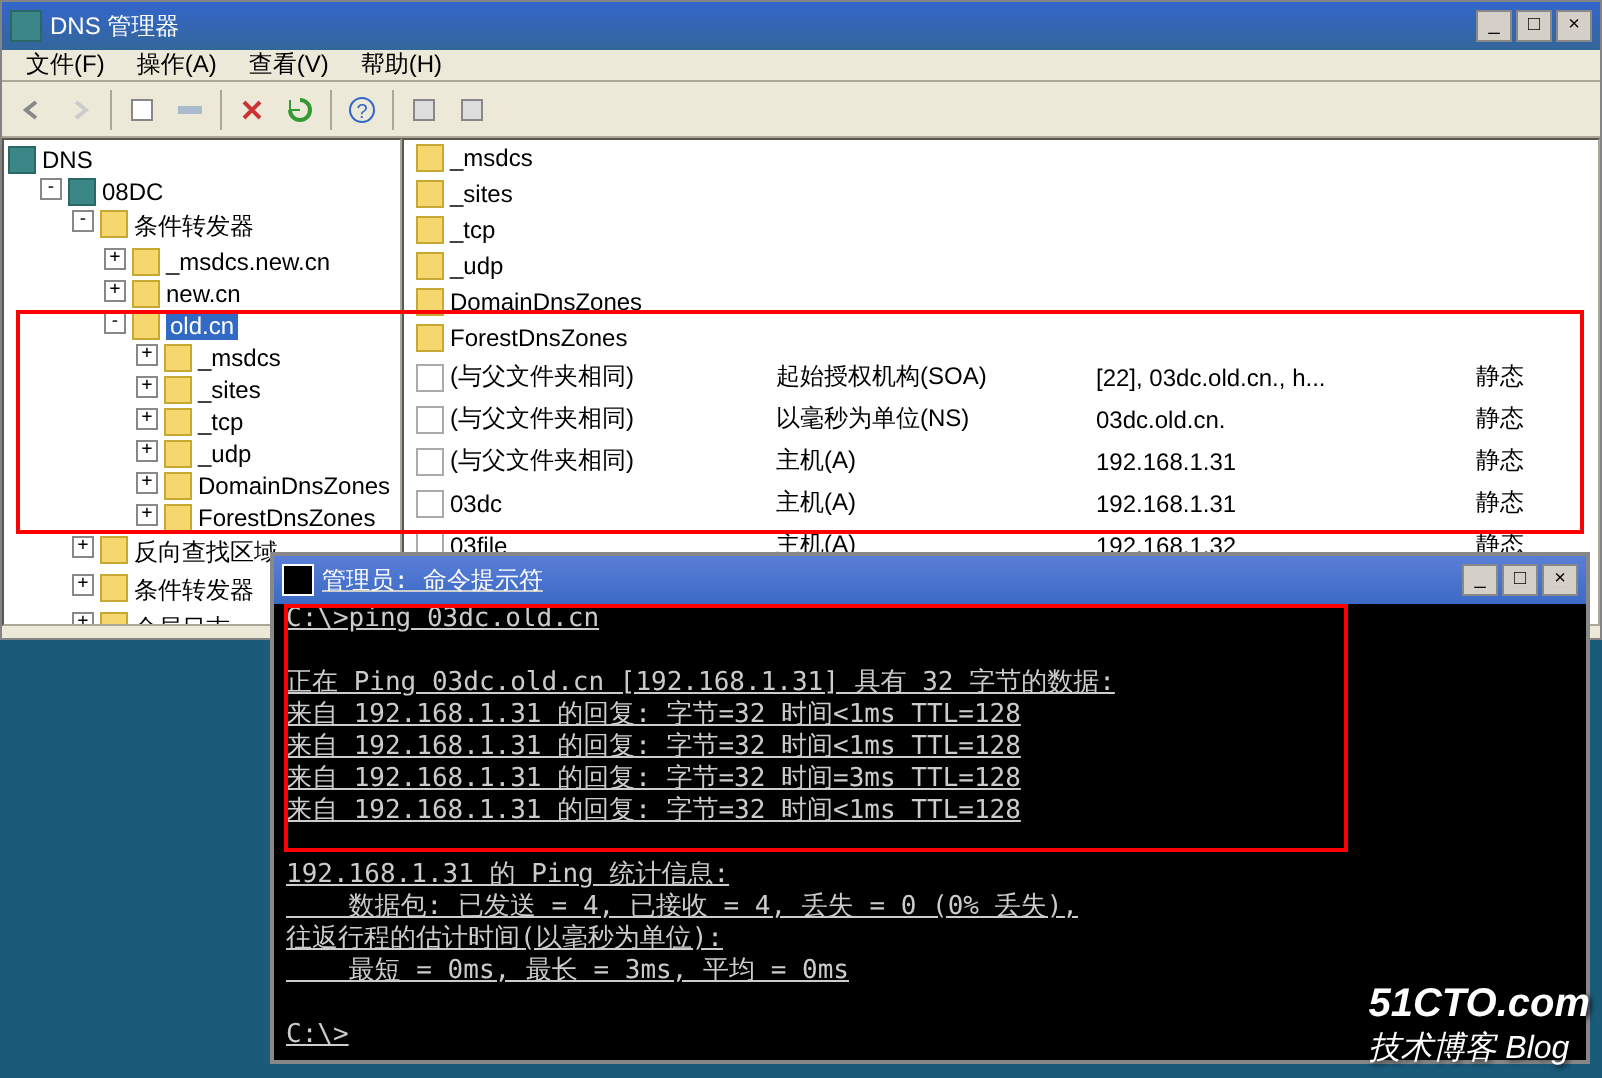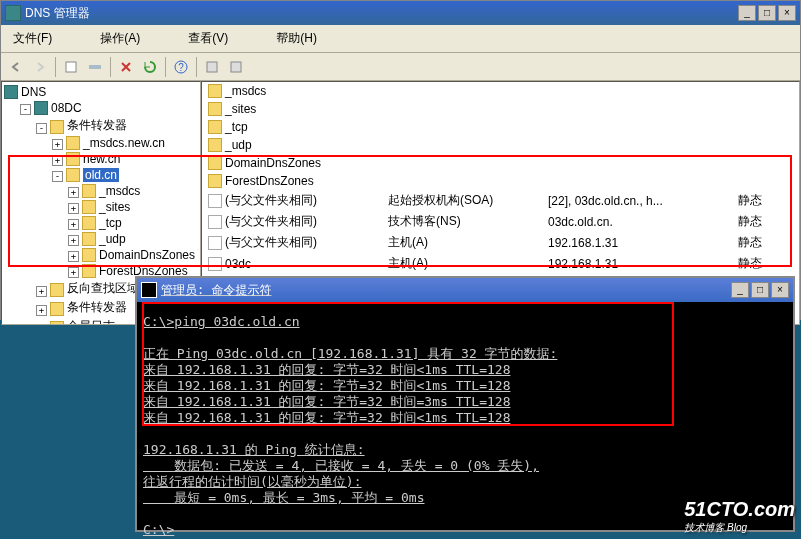--- a/index.html
+++ b/index.html
@@ -4,48 +4,48 @@
 <style>
 * { margin:0; padding:0; box-sizing:border-box; }
 body { font-family:"SimSun","Microsoft YaHei",sans-serif; font-size:12px; background:#1a5b7a; width:801px; height:539px; overflow:hidden; position:relative; }
 .window { position:absolute; background:#ece9d8; border:1px solid #848484; }
 .titlebar { height:24px; background:linear-gradient(#36c,#369); color:#fff; display:flex; align-items:center; padding:0 4px; font-size:12px; }
 .titlebar.active { background:linear-gradient(#3a6ea5,#255588); }
 .titlebar .icon-sm { width:16px; height:16px; margin-right:4px; }
 .titlebar .title { flex:1; }
 .winbtns { display:flex; gap:2px; }
 .winbtn { width:18px; height:16px; background:#d4d0c8; border:1px solid #888; font-size:10px; text-align:center; line-height:14px; color:#000; cursor:pointer; font-family:Arial; }
-.menubar { height:28px; background:#ece9d8; border-bottom:1px solid #aca899; display:flex; align-items:center; padding:0 4px;gap:32px; }
+.menubar { height:16px; background:#ece9d8; border-bottom:1px solid #aca899; display:flex; align-items:center; padding:0 4px; }
 .menuitem { padding:2px 8px; cursor:pointer; }
 .toolbar { height:28px; background:#ece9d8; border-bottom:1px solid #aca899; display:flex; align-items:center; padding:0 4px; gap:2px; }
 .tbtn { width:22px; height:22px; border:1px solid transparent; display:flex; align-items:center; justify-content:center; cursor:pointer; }
 .tsep { width:1px; height:20px; background:#aca899; margin:0 2px; }
 .splitpane { display:flex; height:calc(100% - 74px); }
 .treepane { width:200px; background:#fff; border:1px inset #aca899; overflow:auto; padding:2px; }
 .listpane { flex:1; background:#fff; border:1px inset #aca899; overflow:hidden; display:flex; flex-direction:column; }
 .listhead { display:flex; background:#ece9d8; border-bottom:1px solid #aca899; }
 .listhead .col { padding:3px 6px; border-right:1px solid #aca899; font-size:12px; }
 .listbody { flex:1; overflow:auto; }
 .listrow { display:flex; align-items:center; padding:1px 0; }
 .listrow .cell { padding:1px 6px; white-space:nowrap; overflow:hidden; font-size:12px; display:flex; align-items:center; }
-.treenode { display:flex; align-items:flex-end; padding:1px 0; white-space:nowrap; }
+.treenode { display:flex; align-items:flex-start; padding:1px 0; white-space:nowrap; }
 .treechild { padding-left:16px; }
 .expander { width:11px; height:11px; border:1px solid #888; text-align:center; line-height:9px; font-size:9px; margin-right:3px; cursor:pointer; font-family:monospace; }
 .foldericon, .fileicon, .dnsicon { width:14px; height:14px; margin-right:3px; display:inline-block; }
 .foldericon { background:#f5d76e; border:1px solid #c8a732; }
 .fileicon { background:#fff; border:1px solid #aaa; }
 .dnsicon { background:#3b8686; border:1px solid #2a6767; }
 .selnode { background:#316ac5; color:#fff; padding:0 2px; }
 .redbox { position:absolute; border:2px solid red; pointer-events:none; }
 .cmdwin { position:absolute; background:#000; color:#ccc; font-family:"SimSun",Consolas,monospace; font-size:13px; border:2px solid #888;text-decoration:underline; }
 .cmdwin .titlebar { background:linear-gradient(#5a7ed7,#3b6ac5); color:#fff; }
-.cmdbody { padding:0 6px; line-height:16px; white-space:pre;margin-top:12px; }
+.cmdbody { padding:0 6px; line-height:16px; white-space:pre; }
 .watermark { position:absolute; right:6px; bottom:4px; color:#fff; font-family:Arial; font-style:italic; text-shadow:1px 1px 3px #000; pointer-events:none; }
 .watermark .big { font-size:20px; font-weight:bold; }
-.watermark .sm { font-size:10px; }
+.watermark .sm { font-size:16px; }
 </style>
 </head>
 <body>
 
 <div class="window" style="left:0;top:0;width:801px;height:320px;">
   <div class="titlebar">
     <span class="icon-sm dnsicon"></span>
     <span class="title">DNS 管理器</span>
     <div class="winbtns">
       <div class="winbtn">_</div>
@@ -236,21 +236,21 @@
             <div class="cell" style="width:60px"></div>
           </div>
           <div class="listrow">
             <div class="cell" style="width:180px"><span class="fileicon"></span>(与父文件夹相同)</div>
             <div class="cell" style="width:160px">起始授权机构(SOA)</div>
             <div class="cell" style="width:190px">[22], 03dc.old.cn., h...</div>
             <div class="cell" style="width:60px">静态</div>
           </div>
           <div class="listrow">
             <div class="cell" style="width:180px"><span class="fileicon"></span>(与父文件夹相同)</div>
-            <div class="cell" style="width:160px">技术博客(NS)</div>
+            <div class="cell" style="width:160px">以毫秒为单位(NS)</div>
             <div class="cell" style="width:190px">03dc.old.cn.</div>
             <div class="cell" style="width:60px">静态</div>
           </div>
           <div class="listrow">
             <div class="cell" style="width:180px"><span class="fileicon"></span>(与父文件夹相同)</div>
             <div class="cell" style="width:160px">主机(A)</div>
             <div class="cell" style="width:190px">192.168.1.31</div>
             <div class="cell" style="width:60px">静态</div>
           </div>
           <div class="listrow">

